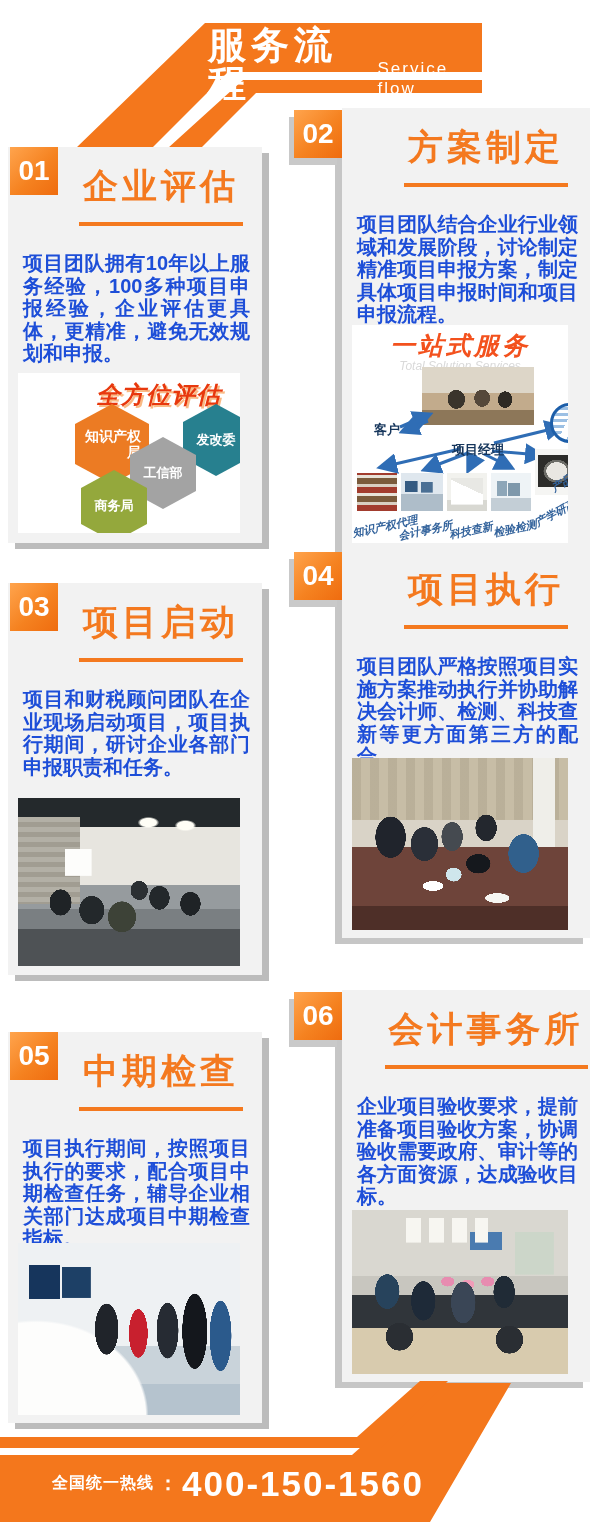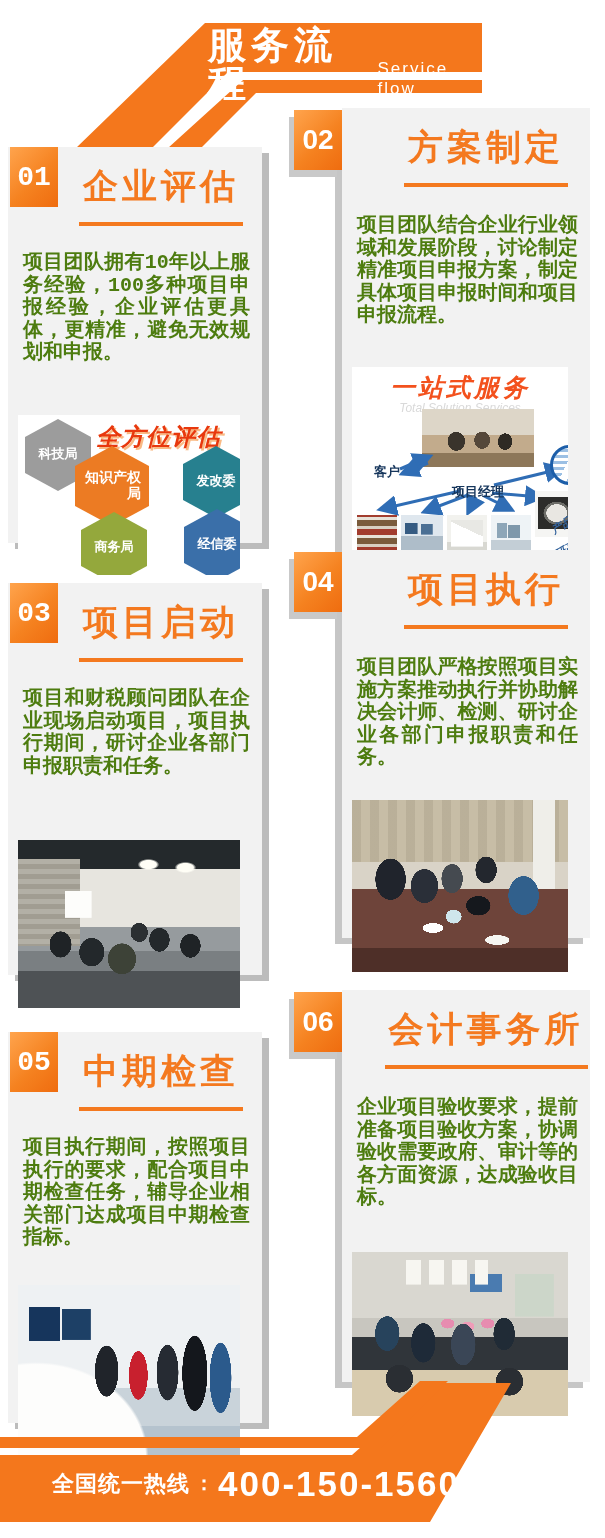--- a/index.html
+++ b/index.html
@@ -11,43 +11,43 @@
   .hdr-a{position:absolute;inset:0;background:#f4771c;
          clip-path:polygon(205px 23px,605px 23px,605px 72px,228px 72px,152px 148px,76px 148px);}
   .hdr-b{position:absolute;inset:0;background:#f4771c;
          clip-path:polygon(243px 80px,605px 80px,605px 93px,256px 93px,201px 148px,168px 148px);}
   .hdr-text{position:absolute;left:208px;top:26px;display:flex;align-items:flex-end;gap:14px;color:#fff;}
   .hdr-title{font-size:38px;font-weight:bold;letter-spacing:5px;line-height:1;}
   .hdr-sub{font-size:17px;letter-spacing:2px;padding-bottom:3px;}
 
   
   .card{position:absolute;background:#f2f2f2;}
-  .card.left{box-shadow:7px 6px 0 #bcbcbc;font-family:Liberation Mono, monospace;}
+  .card.left{box-shadow:7px 6px 0 #bcbcbc;}
   .card.right{box-shadow:-7px 6px 0 #c6c6c6;}
   .c1{left:8px;top:147px;width:254px;height:396px;}
   .c2{left:342px;top:108px;width:248px;height:443px;}
   .c3{left:8px;top:583px;width:254px;height:392px;}
   .c4{left:342px;top:550px;width:248px;height:388px;}
   .c5{left:8px;top:1032px;width:254px;height:391px;}
   .c6{left:342px;top:990px;width:248px;height:392px;}
 
-  .badge{position:absolute;width:48px;height:60px;display:flex;align-items:center;justify-content:center;
+  .badge{position:absolute;width:48px;height:48px;display:flex;align-items:center;justify-content:center;
          background:linear-gradient(135deg,#ffa44d 0%,#f58220 55%,#ef6c0f 100%);
          color:#fff;font-size:28px;font-weight:bold;}
   .card.left .badge{left:2px;top:0;}
   .card.right .badge{left:-48px;top:2px;box-shadow:-5px 7px 0 #c9c9c9;}
 
   .head{text-align:center;margin:16px 0 0 52px;}
   .card.right .head{margin-left:40px;}
   .title{display:inline-block;margin:0;font-size:35px;font-weight:bold;color:#f4791f;
          letter-spacing:4px;border-bottom:4px solid #f4791f;padding:0 4px 12px;}
-  .body{font-size:20px;font-weight:bold;color:#4d7c0f;line-height:1.13;
+  .body{font-size:20px;font-weight:bold;color:#1d4ed8;line-height:1.13;
         margin:26px 0 0;padding:0 12px 0 15px;text-align:justify;}
 
-  .fig{position:absolute;left:10px;right:22px;overflow:hidden;margin-top:42px;}
+  .fig{position:absolute;left:10px;right:22px;overflow:hidden;}
   .c1 .fig{top:226px;height:160px;background:#fff;}
   .c2 .fig{top:217px;height:218px;background:#fff;}
   .c3 .fig{top:215px;height:168px;}
   .c4 .fig{top:208px;height:172px;}
   .c5 .fig{top:211px;height:172px;}
   .c6 .fig{top:220px;height:164px;}
 
   
   .hex-title{position:absolute;left:78px;top:6px;font-size:24px;font-weight:bold;font-style:italic;
              color:#e8380d;letter-spacing:1px;text-shadow:2px 2px 0 rgba(244,130,32,.55);}
@@ -150,21 +150,21 @@
     radial-gradient(closest-side,#2a2e33 70%,transparent 71%) 78% 88%/18% 24% no-repeat,
     linear-gradient(180deg,#d9d7d0 0 40%,#c8c6bf 40% 52%,#30353a 52% 72%,#d8cbae 72%);}
 
   
   .footer{position:absolute;left:0;top:1378px;width:605px;height:160px;}
   .ftr-a{position:absolute;inset:0;background:#f4771c;
          clip-path:polygon(0px 77px,352px 77px,433px 5px,511px 5px,430px 144px,0px 144px);}
   .ftr-b{position:absolute;inset:0;background:#f4771c;
          clip-path:polygon(0px 59px,357px 59px,420px 3px,448px 3px,381px 70px,0px 70px);}
   .ftr-text{position:absolute;left:52px;top:88px;display:flex;align-items:center;gap:4px;color:#fff;}
-  .ftr-label{font-size:22px;font-weight:bold;letter-spacing:1px;}
+  .ftr-label{font-size:16px;font-weight:bold;letter-spacing:1px;}
   .ftr-sep{font-size:20px;font-weight:bold;}
   .ftr-num{font-size:35px;font-weight:bold;letter-spacing:2px;line-height:1;}
 </style>
 </head>
 <body>
 
 <div class="page">
 
   <div class="header">
     <div class="hdr-a"></div>
@@ -176,34 +176,31 @@
   </div>
 
   <section class="card left c1">
     <div class="badge">01</div>
     <div class="head">
       <h2 class="title">企业评估</h2>
     </div>
     <p class="body">项目团队拥有10年以上服务经验，100多种项目申报经验，企业评估更具体，更精准，避免无效规划和申报。</p>
     <div class="fig">
       <div class="hex-title">全方位评估</div>
-      <div class="hex hx1" style="background: rgb(156, 156, 156);">
-          <span>科技局</span>
-        </div>
       <div class="hex big hx2" style="background: rgb(236, 123, 35);">
           <span>知识产权局</span>
         </div>
       <div class="hex hx3" style="background: rgb(39, 128, 143);">
           <span>发改委</span>
         </div>
+      <div class="hex hx5" style="background: rgb(163, 163, 163);">
+          <span>工信部</span>
+        </div>
       <div class="hex hx6" style="background: rgb(148, 168, 60);">
           <span>商务局</span>
-        </div>
-      <div class="hex hx7" style="background: rgb(58, 111, 169);">
-          <span>经信委</span>
         </div>
     </div>
   </section>
 
   <section class="card right c2">
     <div class="badge">02</div>
     <div class="head">
       <h2 class="title">方案制定</h2>
     </div>
     <p class="body">项目团队结合企业行业领域和发展阶段，讨论制定精准项目申报方案，制定具体项目申报时间和项目申报流程。</p>
@@ -252,21 +249,21 @@
     </div>
     <p class="body">项目和财税顾问团队在企业现场启动项目，项目执行期间，研讨企业各部门申报职责和任务。</p>
     <div class="fig ph ph-launch"></div>
   </section>
 
   <section class="card right c4">
     <div class="badge">04</div>
     <div class="head">
       <h2 class="title">项目执行</h2>
     </div>
-    <p class="body">项目团队严格按照项目实施方案推动执行并协助解决会计师、检测、研讨企业各部门申报职责和任务。</p>
+    <p class="body">项目团队严格按照项目实施方案推动执行并协助解决会计师、检测、科技查新等更方面第三方的配合。</p>
     <div class="fig ph ph-exec"></div>
   </section>
 
   <section class="card left c5">
     <div class="badge">05</div>
     <div class="head">
       <h2 class="title">中期检查</h2>
     </div>
     <p class="body">项目执行期间，按照项目执行的要求，配合项目中期检查任务，辅导企业相关部门达成项目中期检查指标。</p>
     <div class="fig ph ph-midterm"></div>

